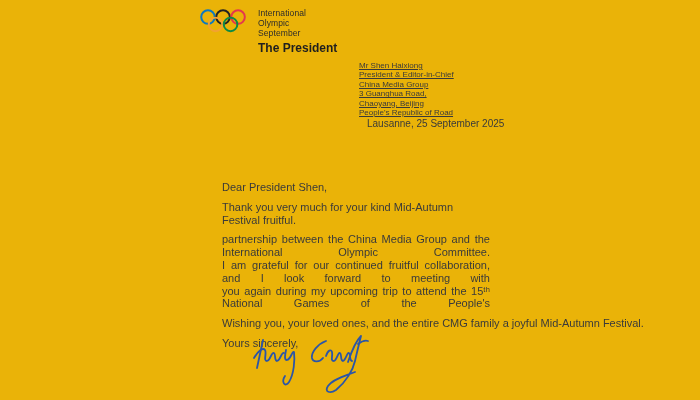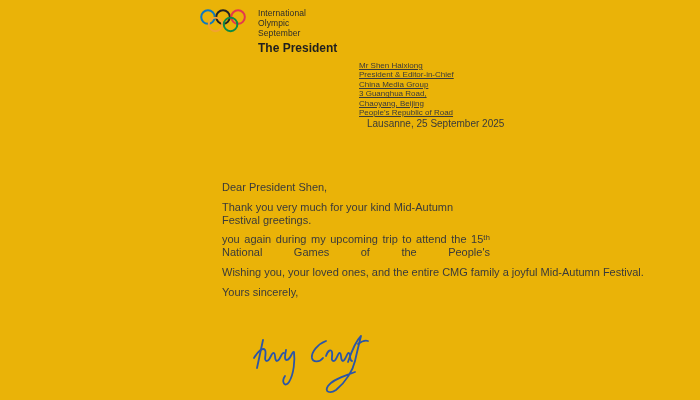--- a/index.html
+++ b/index.html
@@ -73,22 +73,24 @@
     <div>China Media Group</div>
     <div>3 Guanghua Road,</div>
     <div>Chaoyang, Beijing</div>
     <div>People's Republic of Road</div>
   </div>
 
   <div class="dateline">Lausanne, 25 September 2025</div>
 
   <div class="letter-body">
     <div class="para">Dear President Shen,</div>
-    <div class="para">Thank you very much for your kind Mid-Autumn Festival greetings.</div>
+    <div class="para">Thank you very much for your kind Mid-Autumn Festival fruitful.</div>
     <div class="para">
+      <div class="jline">partnership between the China Media Group and the International Olympic Committee.</div>
+      <div class="jline">I am grateful for our continued fruitful collaboration, and I look forward to meeting with</div>
       <div class="jline">you again during my upcoming trip to attend the 15ᵗʰ National Games of the People's</div>
     </div>
     <div class="para nowrap">Wishing you, your loved ones, and the entire CMG family a joyful Mid-Autumn Festival.</div>
     <div class="para">Yours sincerely,</div>
   </div>
 
   <svg class="signature" width="145" height="64" viewBox="0 0 145 64" fill="none">
     <g stroke-width="1.8" stroke-linecap="round" stroke-linejoin="round" stroke="#2b55a8">
       <path d="M15,6 C13,15 11,25 9,34"></path>
       <path d="M6,24 C10,17 15,13 17,16 C19,19 15,27 19,27 C23,26 23,18 26,19 C28,20 26,27 29,27 C33,26 33,18 36,19"></path>

